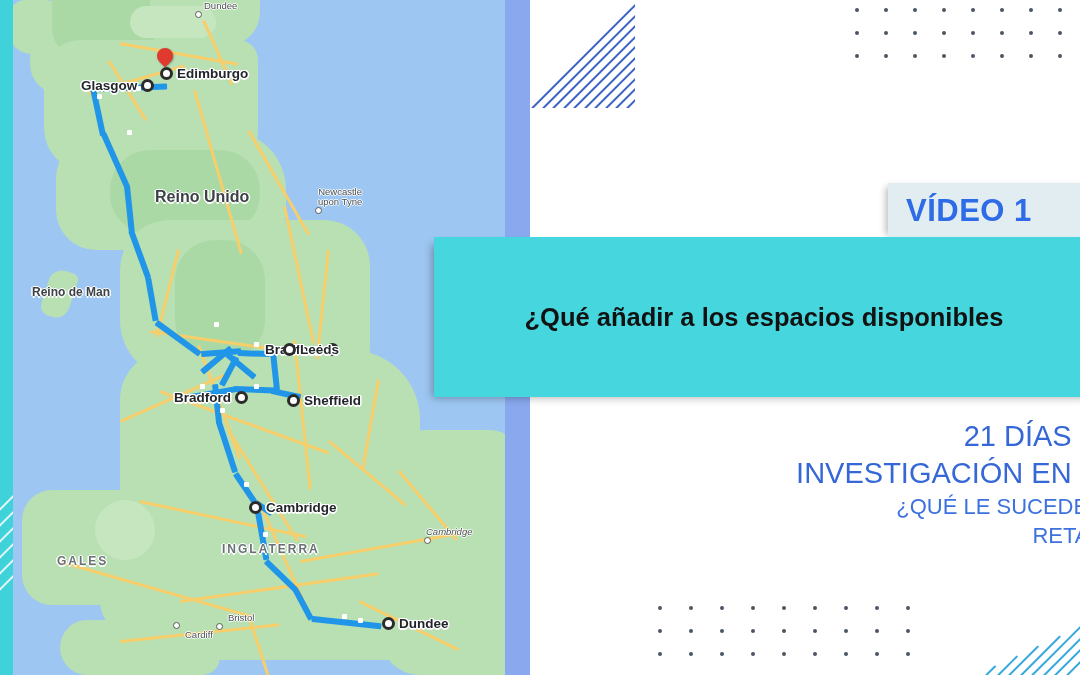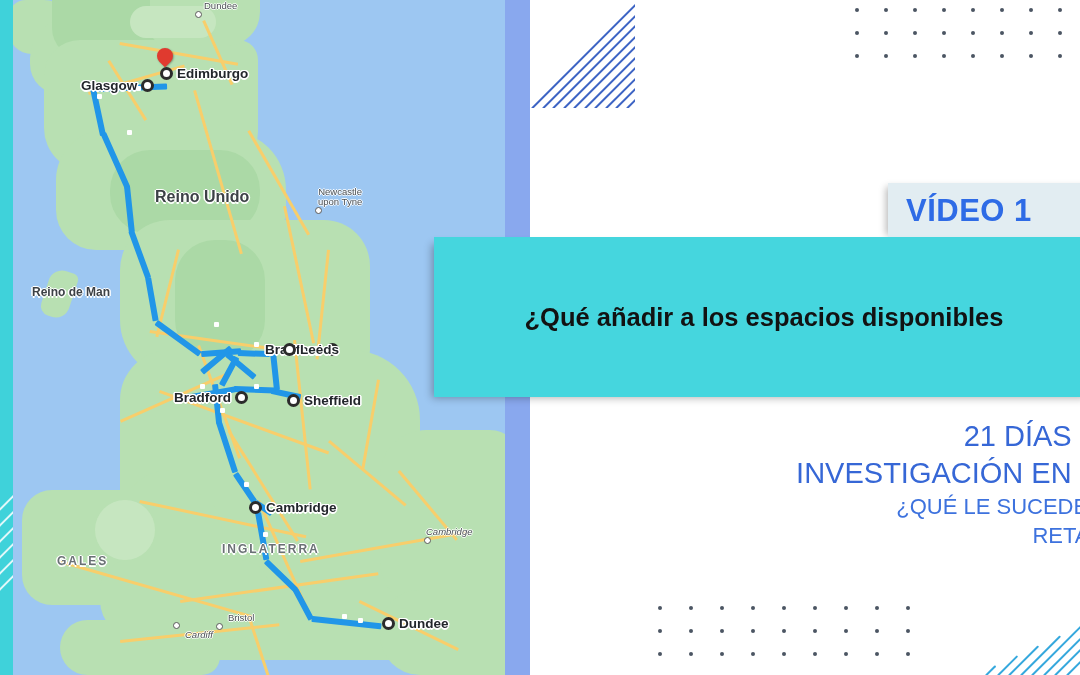--- a/index.html
+++ b/index.html
@@ -239,21 +239,21 @@
     <div class="city stack" style="left:382px;top:526px;font-style:italic;">
       <span class="clabel-sm">Cambridge</span>
       <span class="ring-sm"></span>
     </div>
 
     <div class="city stack" style="left:184px;top:612px;">
       <span class="clabel-sm">Bristol</span>
       <span class="ring-sm"></span>
     </div>
 
-    <div class="city stack" style="left:141px;top:622px;font-style:italic;">
+    <div class="city stack" style="left:141px;top:622px;">
       <span class="ring-sm" style="order:-1;"></span>
       <span class="clabel-sm">Cardiff</span>
     </div>
 
     <div class="region region-country" style="left:155px;top:188px;">Reino Unido</div>
     <div class="region region-area" style="left:222px;top:542px;">INGLATERRA</div>
     <div class="region region-area" style="left:57px;top:554px;">GALES</div>
     <div class="region region-island" style="left:32px;top:285px;">Reino de Man</div>
 
     <div id="left-strip">

